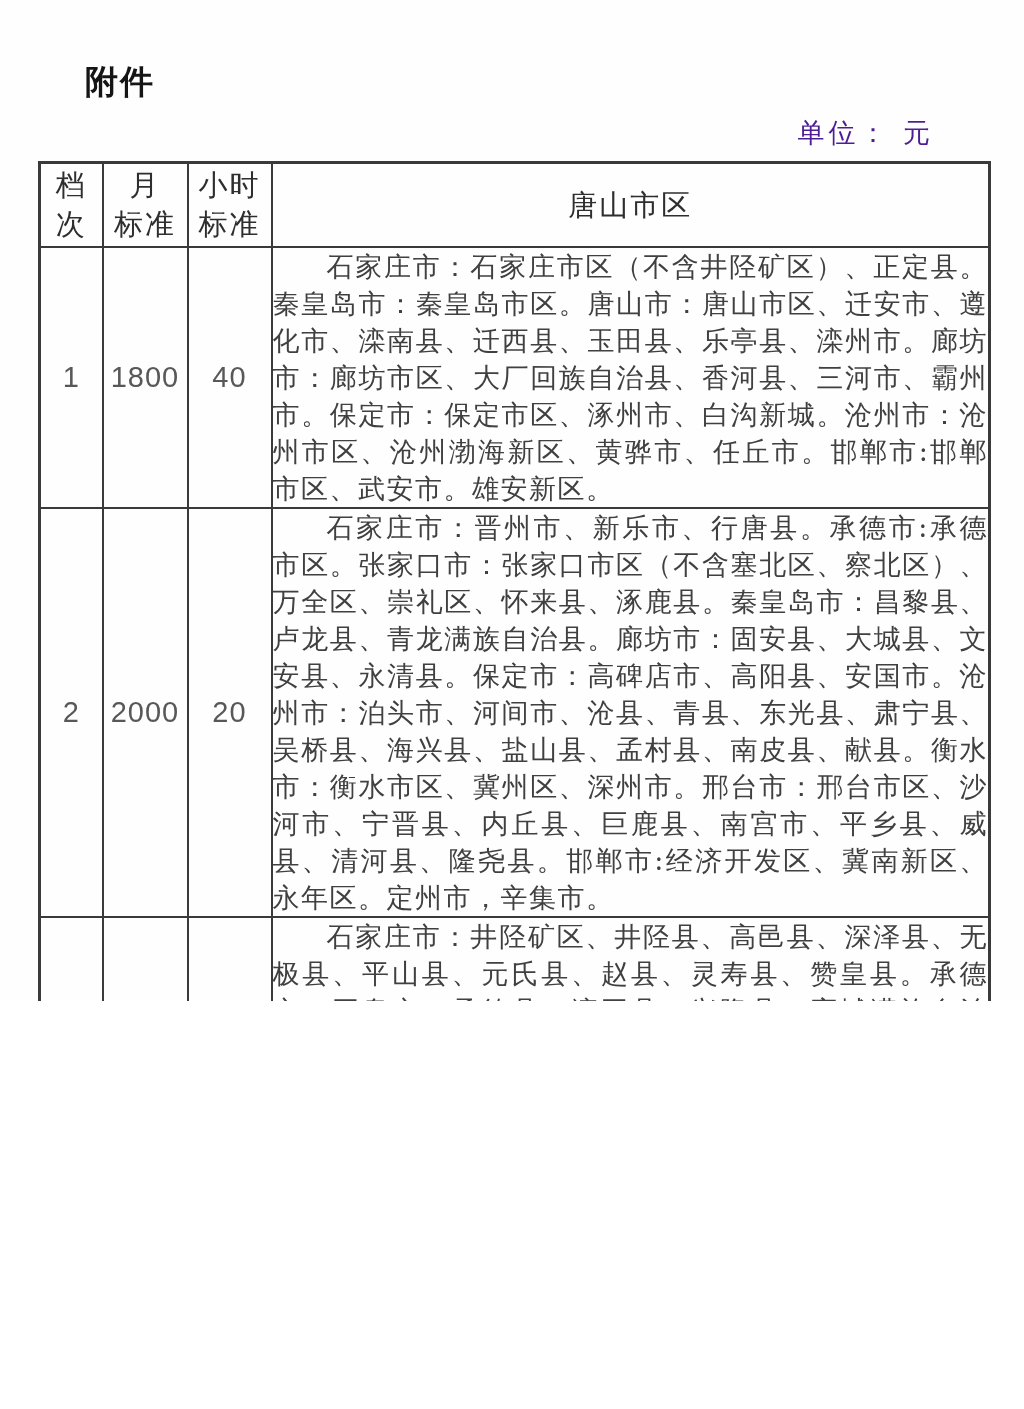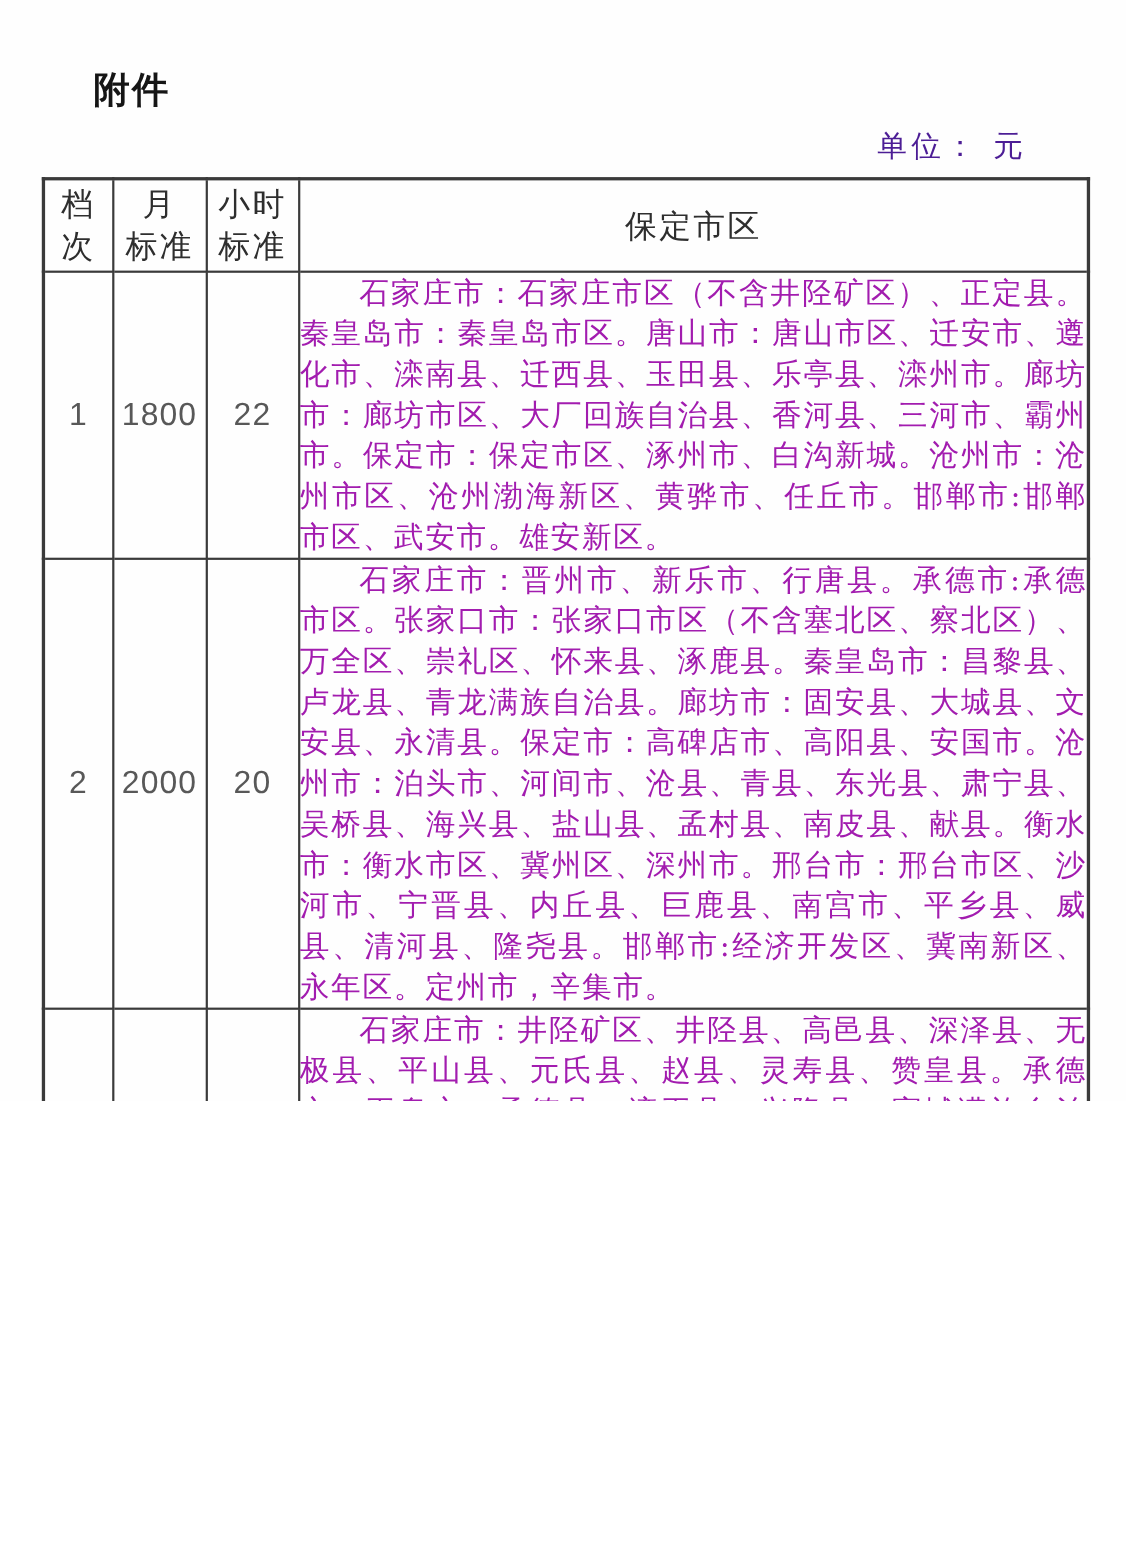--- a/index.html
+++ b/index.html
@@ -70,21 +70,21 @@
     font-family: "Liberation Sans", sans-serif;
     font-size: 29px;
     color: #585858;
     text-align: center;
     letter-spacing: 1px;
   }
   td.region {
     padding: 6px 10px;
     font-size: 27px;
     line-height: 37px;
-    color: #a21caf;
+    color: #404040;
     text-align: justify;
     text-justify: inter-character;
     text-indent: 2em;
     letter-spacing: 1.5px;
     border-radius: 13px;
   }
   tr.row-1 { height: 225px; }
   tr.row-2 { height: 377px; }
   tr.row-3 { height: 413px; }
   .watermark {
@@ -126,28 +126,28 @@
       <col class="c-region">
     </colgroup>
     <thead>
       <tr>
         <th class="hdr">档
 次</th>
         <th class="hdr">月
 标准</th>
         <th class="hdr">小时
 标准</th>
-        <th class="hdr">保定市区</th>
+        <th class="hdr">唐山市区</th>
       </tr>
     </thead>
     <tbody>
       <tr class="row-1">
         <td class="num">1</td>
         <td class="num">1800</td>
-        <td class="num">22</td>
+        <td class="num">40</td>
         <td class="region">石家庄市：石家庄市区（不含井陉矿区）、正定县。秦皇岛市：秦皇岛市区。唐山市：唐山市区、迁安市、遵化市、滦南县、迁西县、玉田县、乐亭县、滦州市。廊坊市：廊坊市区、大厂回族自治县、香河县、三河市、霸州市。保定市：保定市区、涿州市、白沟新城。沧州市：沧州市区、沧州渤海新区、黄骅市、任丘市。邯郸市:邯郸市区、武安市。雄安新区。</td>
       </tr>
       <tr class="row-2">
         <td class="num">2</td>
         <td class="num">2000</td>
         <td class="num">20</td>
         <td class="region">石家庄市：晋州市、新乐市、行唐县。承德市:承德市区。张家口市：张家口市区（不含塞北区、察北区）、万全区、崇礼区、怀来县、涿鹿县。秦皇岛市：昌黎县、卢龙县、青龙满族自治县。廊坊市：固安县、大城县、文安县、永清县。保定市：高碑店市、高阳县、安国市。沧州市：泊头市、河间市、沧县、青县、东光县、肃宁县、吴桥县、海兴县、盐山县、孟村县、南皮县、献县。衡水市：衡水市区、冀州区、深州市。邢台市：邢台市区、沙河市、宁晋县、内丘县、巨鹿县、南宫市、平乡县、威县、清河县、隆尧县。邯郸市:经济开发区、冀南新区、永年区。定州市，辛集市。</td>
       </tr>
       <tr class="row-3">
         <td class="num">3</td>

